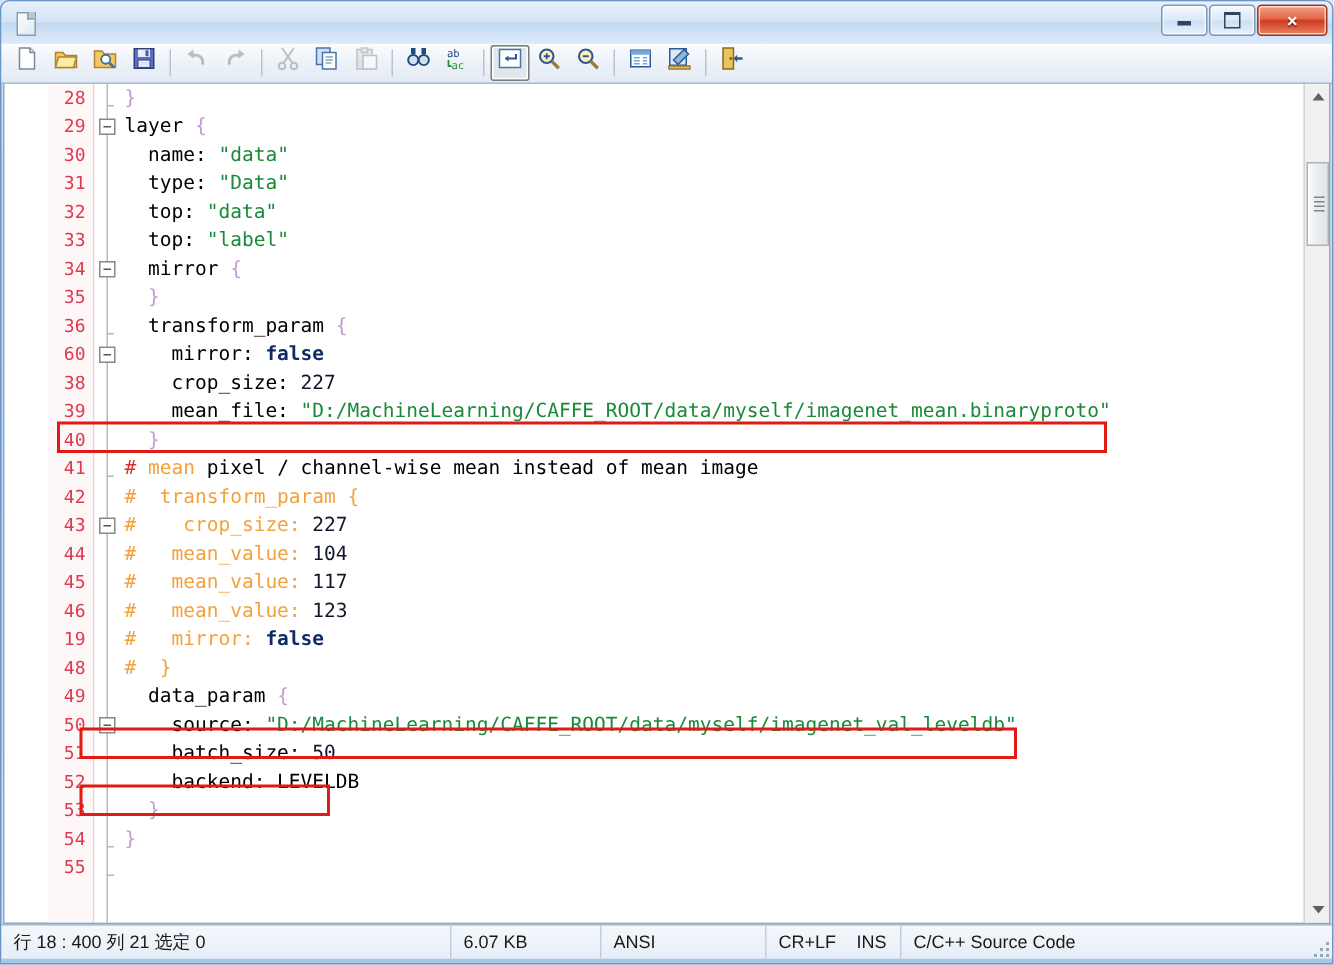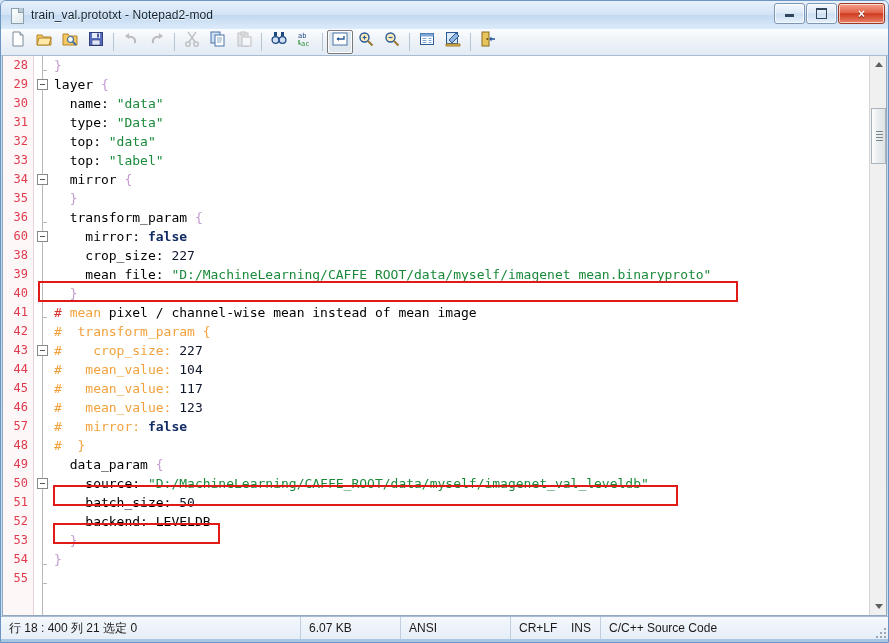--- a/index.html
+++ b/index.html
@@ -91,20 +91,21 @@
   .tb.disabled{opacity:.42;filter:grayscale(1);}
 
   
   .editor-wrap{
     flex:1 1 auto;display:flex;position:relative;
     margin:0 1px;
     background:#ffffff;
     border:1px solid #91a8bf;
     border-top:0;
     overflow:hidden;
+    padding-left:29px;
   }
   .gutter{
     flex:0 0 30px;background:#fdf7f8;
     border-right:1px solid #e8d3d6;
     position:relative;
   }
   .foldmargin{
     flex:0 0 16px;background:#ffffff;position:relative;
   }
   .codearea{
@@ -196,21 +197,20 @@
 </head>
 <body>
 
 <div class="window">
 
   <div class="titlebar">
     <div class="title-icon">
       <div class="sheet"></div>
         <div class="fold"></div>
     </div>
-    <div class="title-text">train_val.prototxt - Notepad2-mod</div>
     <div class="win-buttons">
       <div class="wbtn">
           <div class="glyph-min"></div>
         </div>
       <div class="wbtn">
           <div class="glyph-max"></div>
         </div>
       <div class="wbtn close">
         <span class="glyph-close">×</span>
       </div>
@@ -359,21 +359,21 @@
         <div class="row">60</div>
         <div class="row">38</div>
         <div class="row">39</div>
         <div class="row">40</div>
         <div class="row">41</div>
         <div class="row">42</div>
         <div class="row">43</div>
         <div class="row">44</div>
         <div class="row">45</div>
         <div class="row">46</div>
-        <div class="row">57</div>
+        <div class="row">19</div>
         <div class="row">48</div>
         <div class="row">49</div>
         <div class="row">50</div>
         <div class="row">51</div>
         <div class="row">52</div>
         <div class="row">53</div>
         <div class="row">54</div>
         <div class="row">55</div>
       </div>
     <div class="foldmargin">

